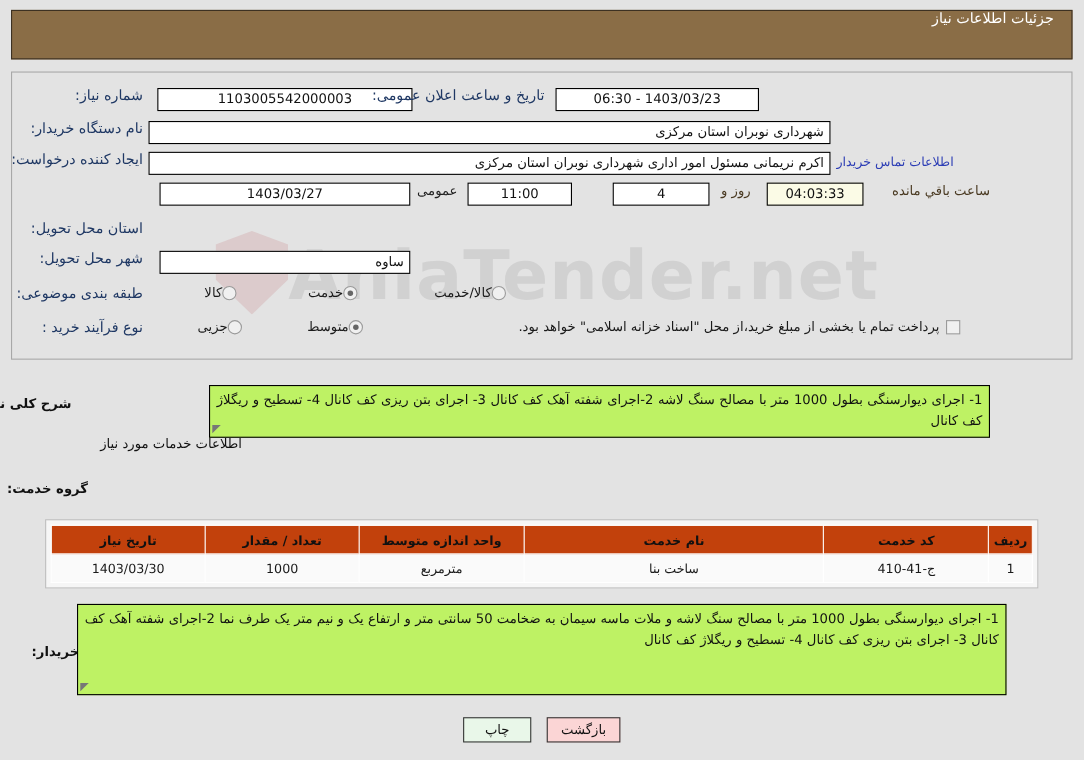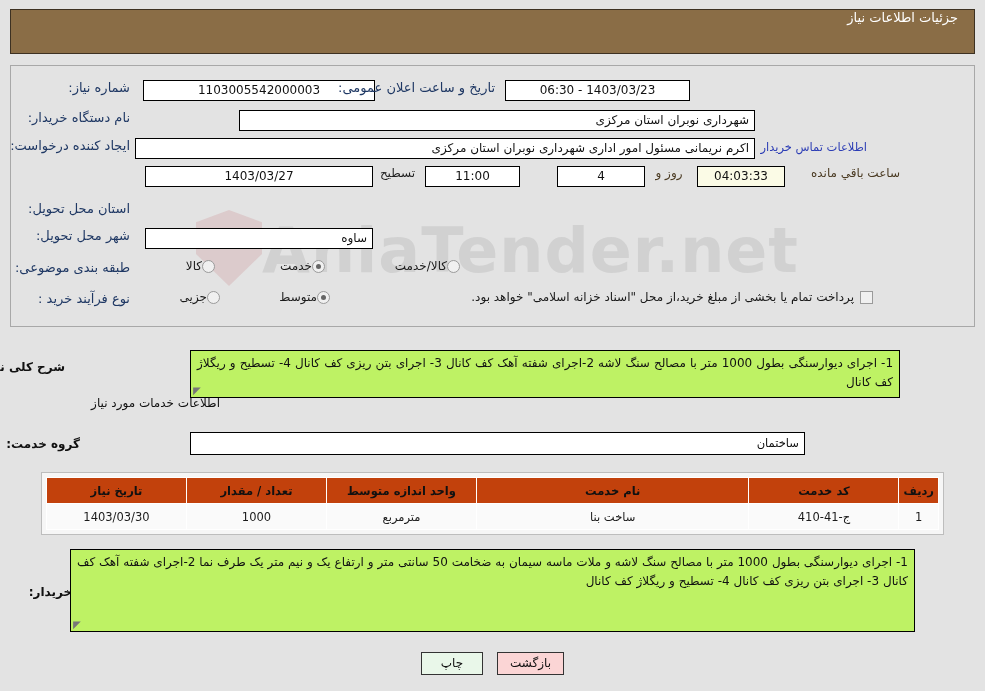--- a/index.html
+++ b/index.html
@@ -233,38 +233,38 @@
     <span class="lbl">تاریخ و ساعت اعلان عمومی:</span>
   </div>
   <div class="rowline" style="top:80px; right:295px; width:190px;">
     <div class="fld center" style="width:185px;">1403/03/23 - 06:30</div>
   </div>
 
   <div class="rowline" style="top:110px; right:855px; width:120px;">
     <span class="lbl">نام دستگاه خریدار:</span>
   </div>
   <div class="rowline" style="top:110px; right:230px; width:625px;">
-    <div class="fld right" style="width:516px;">شهرداری نوبران استان مرکزی</div>
+    <div class="fld right" style="width:620px;">شهرداری نوبران استان مرکزی</div>
   </div>
 
   <div class="rowline" style="top:138px; right:855px; width:120px;">
     <span class="lbl">ایجاد کننده درخواست:</span>
   </div>
   <div class="rowline" style="top:138px; right:230px; width:625px;">
     <div class="fld right" style="width:620px;">اکرم نریمانی مسئول امور اداری شهرداری نوبران استان مرکزی</div>
   </div>
   <div class="rowline" style="top:140px; right:118px; width:110px;">
     <span class="linktext">اطلاعات تماس خریدار</span>
   </div>
 
   <div class="rowline" style="top:166px; right:612px; width:235px;">
     <div class="fld center" style="width:228px;">1403/03/27</div>
   </div>
   <div class="rowline" style="top:166px; right:565px; width:45px; justify-content:center;">
-    <span class="plain">تسطیح</span>
+    <span class="plain">عمومی</span>
   </div>
   <div class="rowline" style="top:166px; right:465px; width:100px;">
     <div class="fld center" style="width:95px;">11:00</div>
   </div>
   <div class="rowline" style="top:166px; right:340px; width:90px;">
     <div class="fld center" style="width:88px;">4</div>
   </div>
   <div class="rowline" style="top:166px; right:295px; width:42px; justify-content:center;">
     <span class="plain brown">روز و</span>
   </div>
@@ -320,21 +320,20 @@
 
   <div class="sectlabel" style="top:360px; right:920px;">شرح کلی نیاز:</div>
   <div class="tbox" style="position:absolute; top:350px; right:85px; left:190px; height:48px;">
     <span>1-  اجرای دیوارسنگی بطول 1000 متر با مصالح سنگ لاشه   2-اجرای شفته آهک کف کانال  3- اجرای بتن ریزی کف کانال 4- تسطیح و ریگلاژ کف کانال</span>
     <span class="grip">◥</span>
   </div>
 
   <div class="sectlabel" style="top:396px; right:765px; font-weight:normal;">اطلاعات خدمات مورد نیاز</div>
 
   <div class="sectlabel" style="top:437px; right:905px;">گروه خدمت:</div>
-  <div class="fld right" style="position:absolute; top:432px; right:180px; left:190px; height:23px; line-height:21px; font-size:11.5px;">ساختمان</div>
 
   <div class="tblwrap">
     <table class="grid">
       <thead>
         <tr>
           <th style="width:36px;">ردیف</th>
           <th style="width:150px;">کد خدمت</th>
           <th>نام خدمت</th>
           <th style="width:150px;">واحد اندازه متوسط</th>
           <th style="width:140px;">تعداد / مقدار</th>

